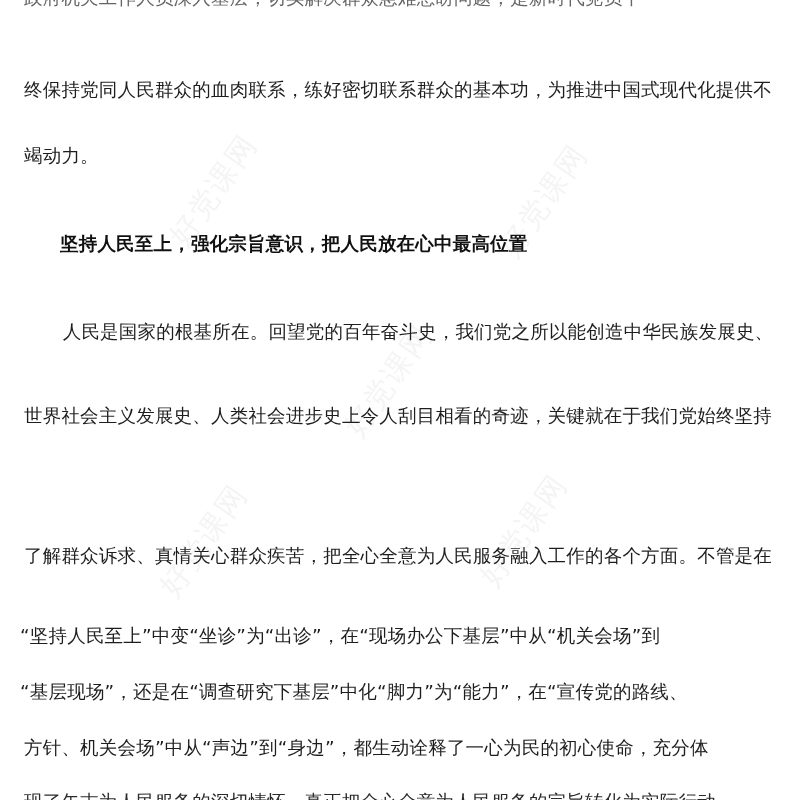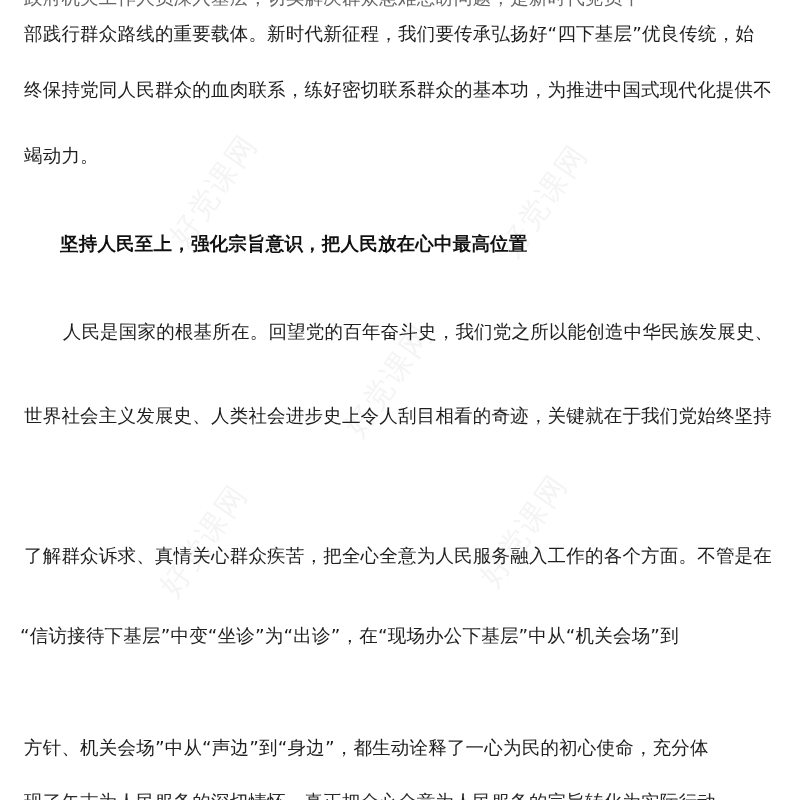--- a/index.html
+++ b/index.html
@@ -63,27 +63,27 @@
 
 <div class="page">
 
   <div class="watermark" style="left:150px; top:170px;">好党课网</div>
   <div class="watermark" style="left:480px; top:180px;">好党课网</div>
   <div class="watermark" style="left:325px; top:360px;">好党课网</div>
   <div class="watermark" style="left:140px; top:520px;">好党课网</div>
   <div class="watermark" style="left:460px; top:510px;">好党课网</div>
 
   <div class="line cut-top">政府机关工作人员深入基层，切实解决群众急难愁盼问题，是新时代党员干</div>
-  <div class="line" style="top:22px;">部践行群众路线的重要载体。新时代新征程，我们要传承弘扬好“四下基层”优良传统，始</div>
   <div class="line" style="top:78px;">终保持党同人民群众的血肉联系，练好密切联系群众的基本功，为推进中国式现代化提供不</div>
   <div class="line" style="top:144px;">竭动力。</div>
 
   <div class="line heading" style="top:232px;">坚持人民至上，强化宗旨意识，把人民放在心中最高位置</div>
 
   <div class="line indent" style="top:320px;text-align:center;">人民是国家的根基所在。回望党的百年奋斗史，我们党之所以能创造中华民族发展史、</div>
   <div class="line" style="top:378px;margin-top:26px;">世界社会主义发展史、人类社会进步史上令人刮目相看的奇迹，关键就在于我们党始终坚持</div>
 
   <div class="line" style="top:544px;">了解群众诉求、真情关心群众疾苦，把全心全意为人民服务融入工作的各个方面。不管是在</div>
-  <div class="line quote-start" style="top:624px;">“信访接待下基层”中变“坐诊”为“出诊”，在“现场办公下基层”中从“机关会场”到</div>
+  <div class="line quote-start" style="top:624px;">“坚持人民至上”中变“坐诊”为“出诊”，在“现场办公下基层”中从“机关会场”到</div>
+  <div class="line quote-start" style="top:680px;">“基层现场”，还是在“调查研究下基层”中化“脚力”为“能力”，在“宣传党的路线、</div>
   <div class="line" style="top:736px;">方针、机关会场”中从“声边”到“身边”，都生动诠释了一心为民的初心使命，充分体</div>
   <div class="line cut-bottom" style="top:790px;">现了矢志为人民服务的深切情怀，真正把全心全意为人民服务的宗旨转化为实际行动。</div>
 
 </div>
 
 </body></html>

